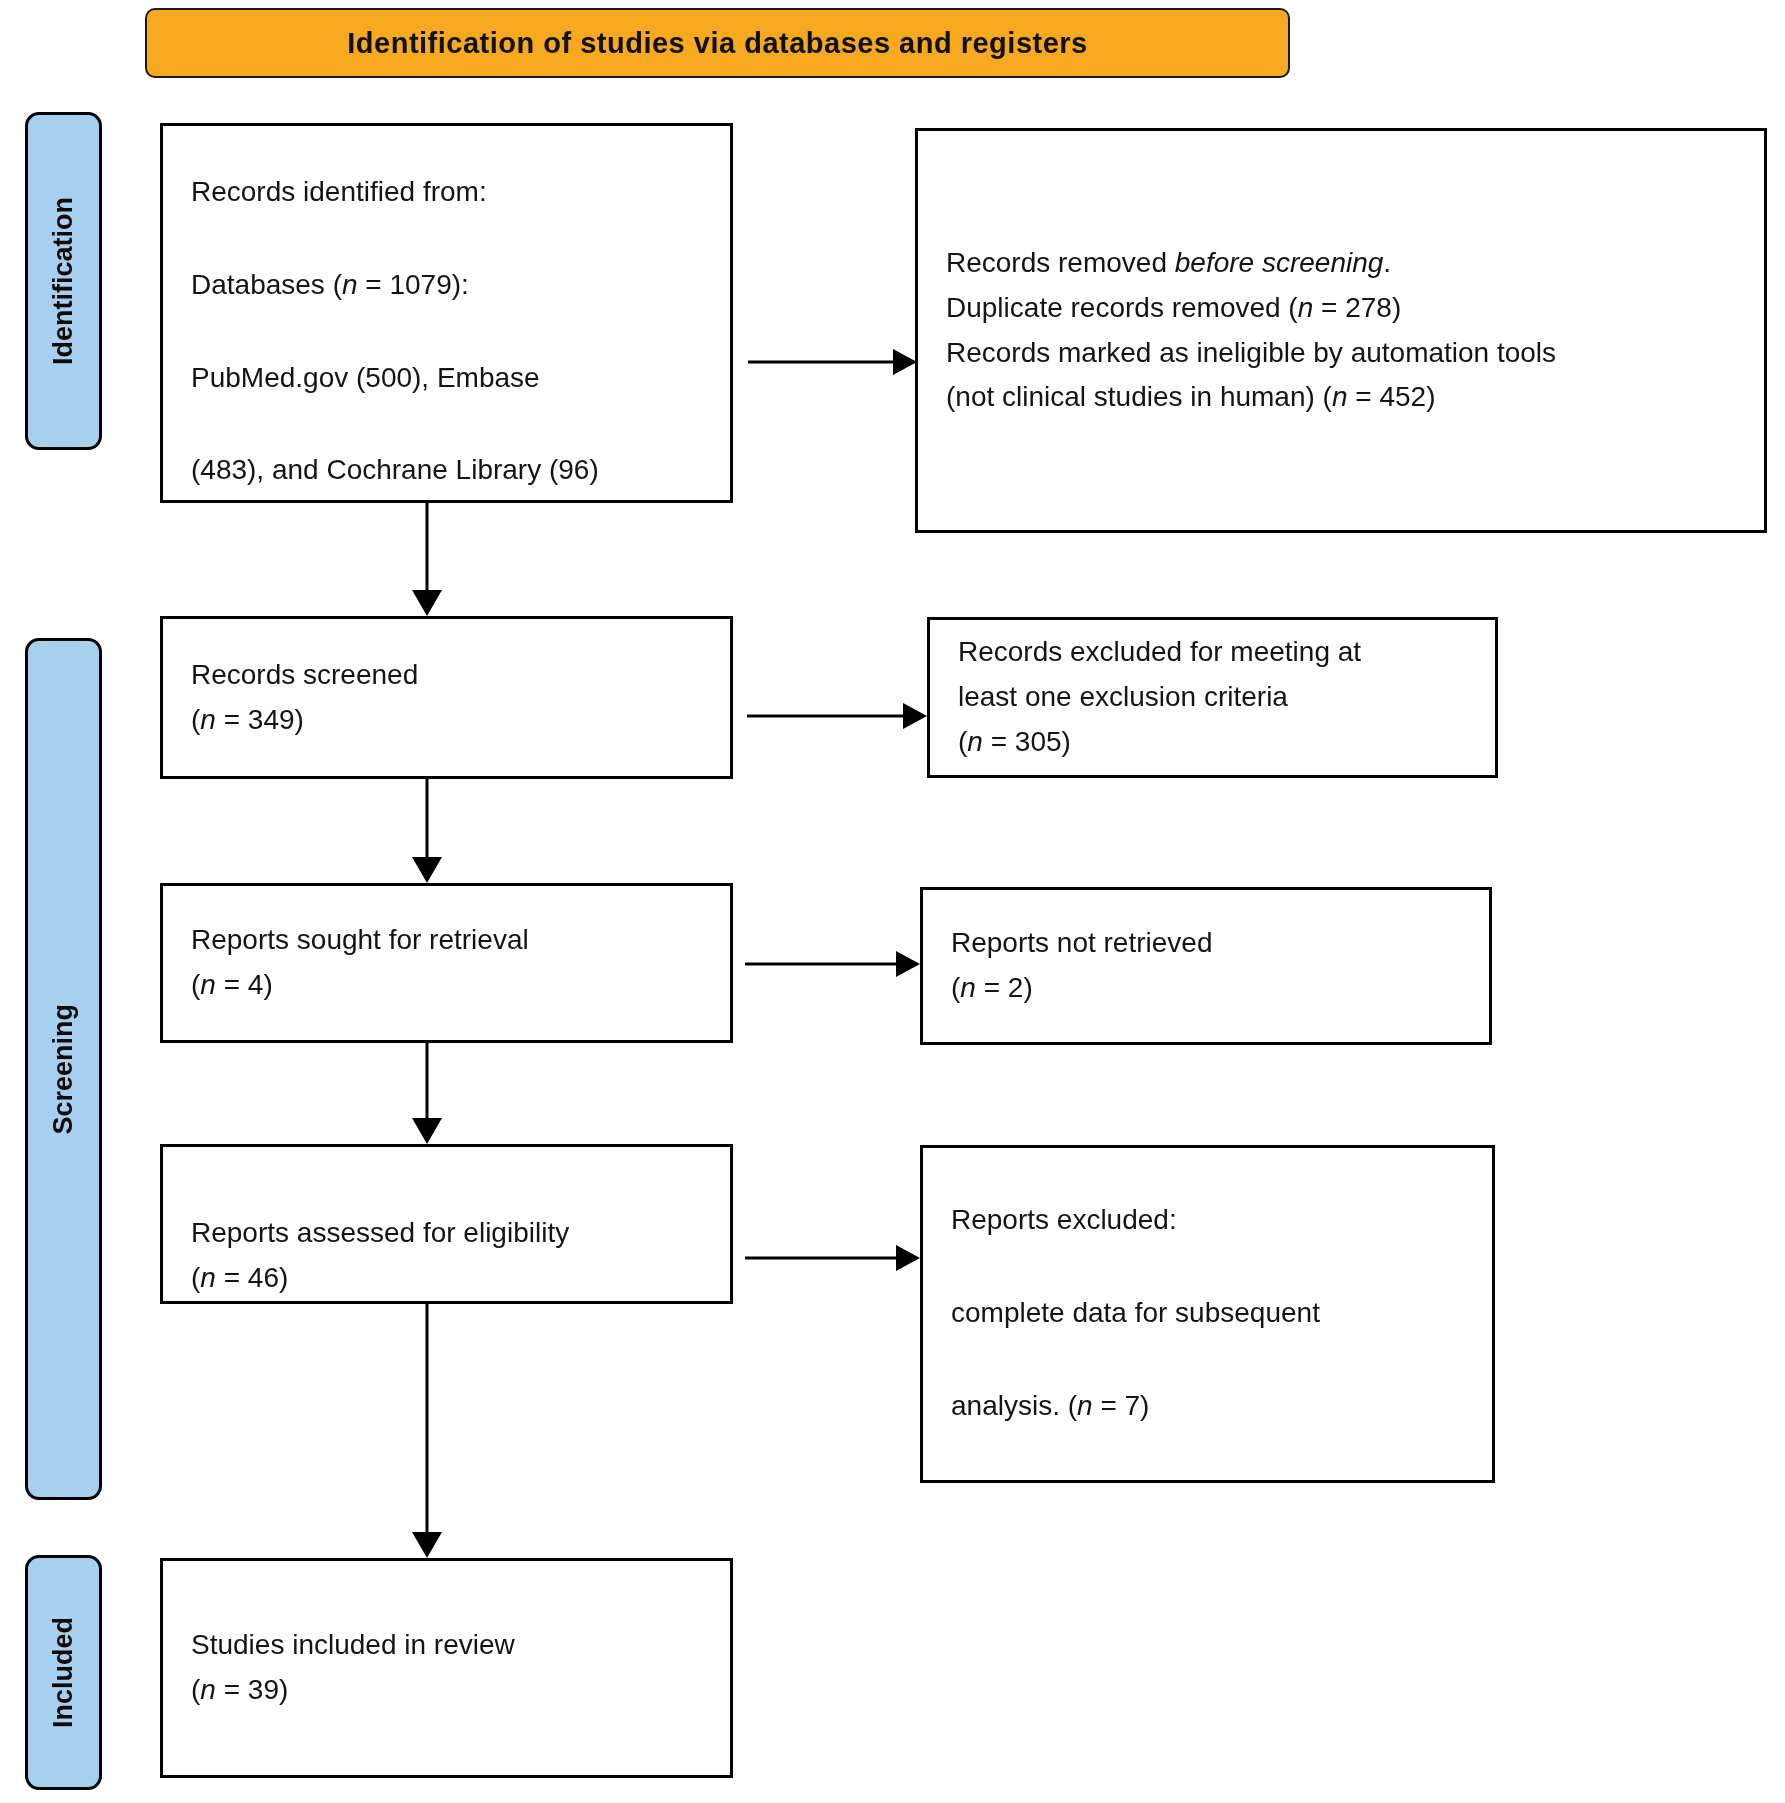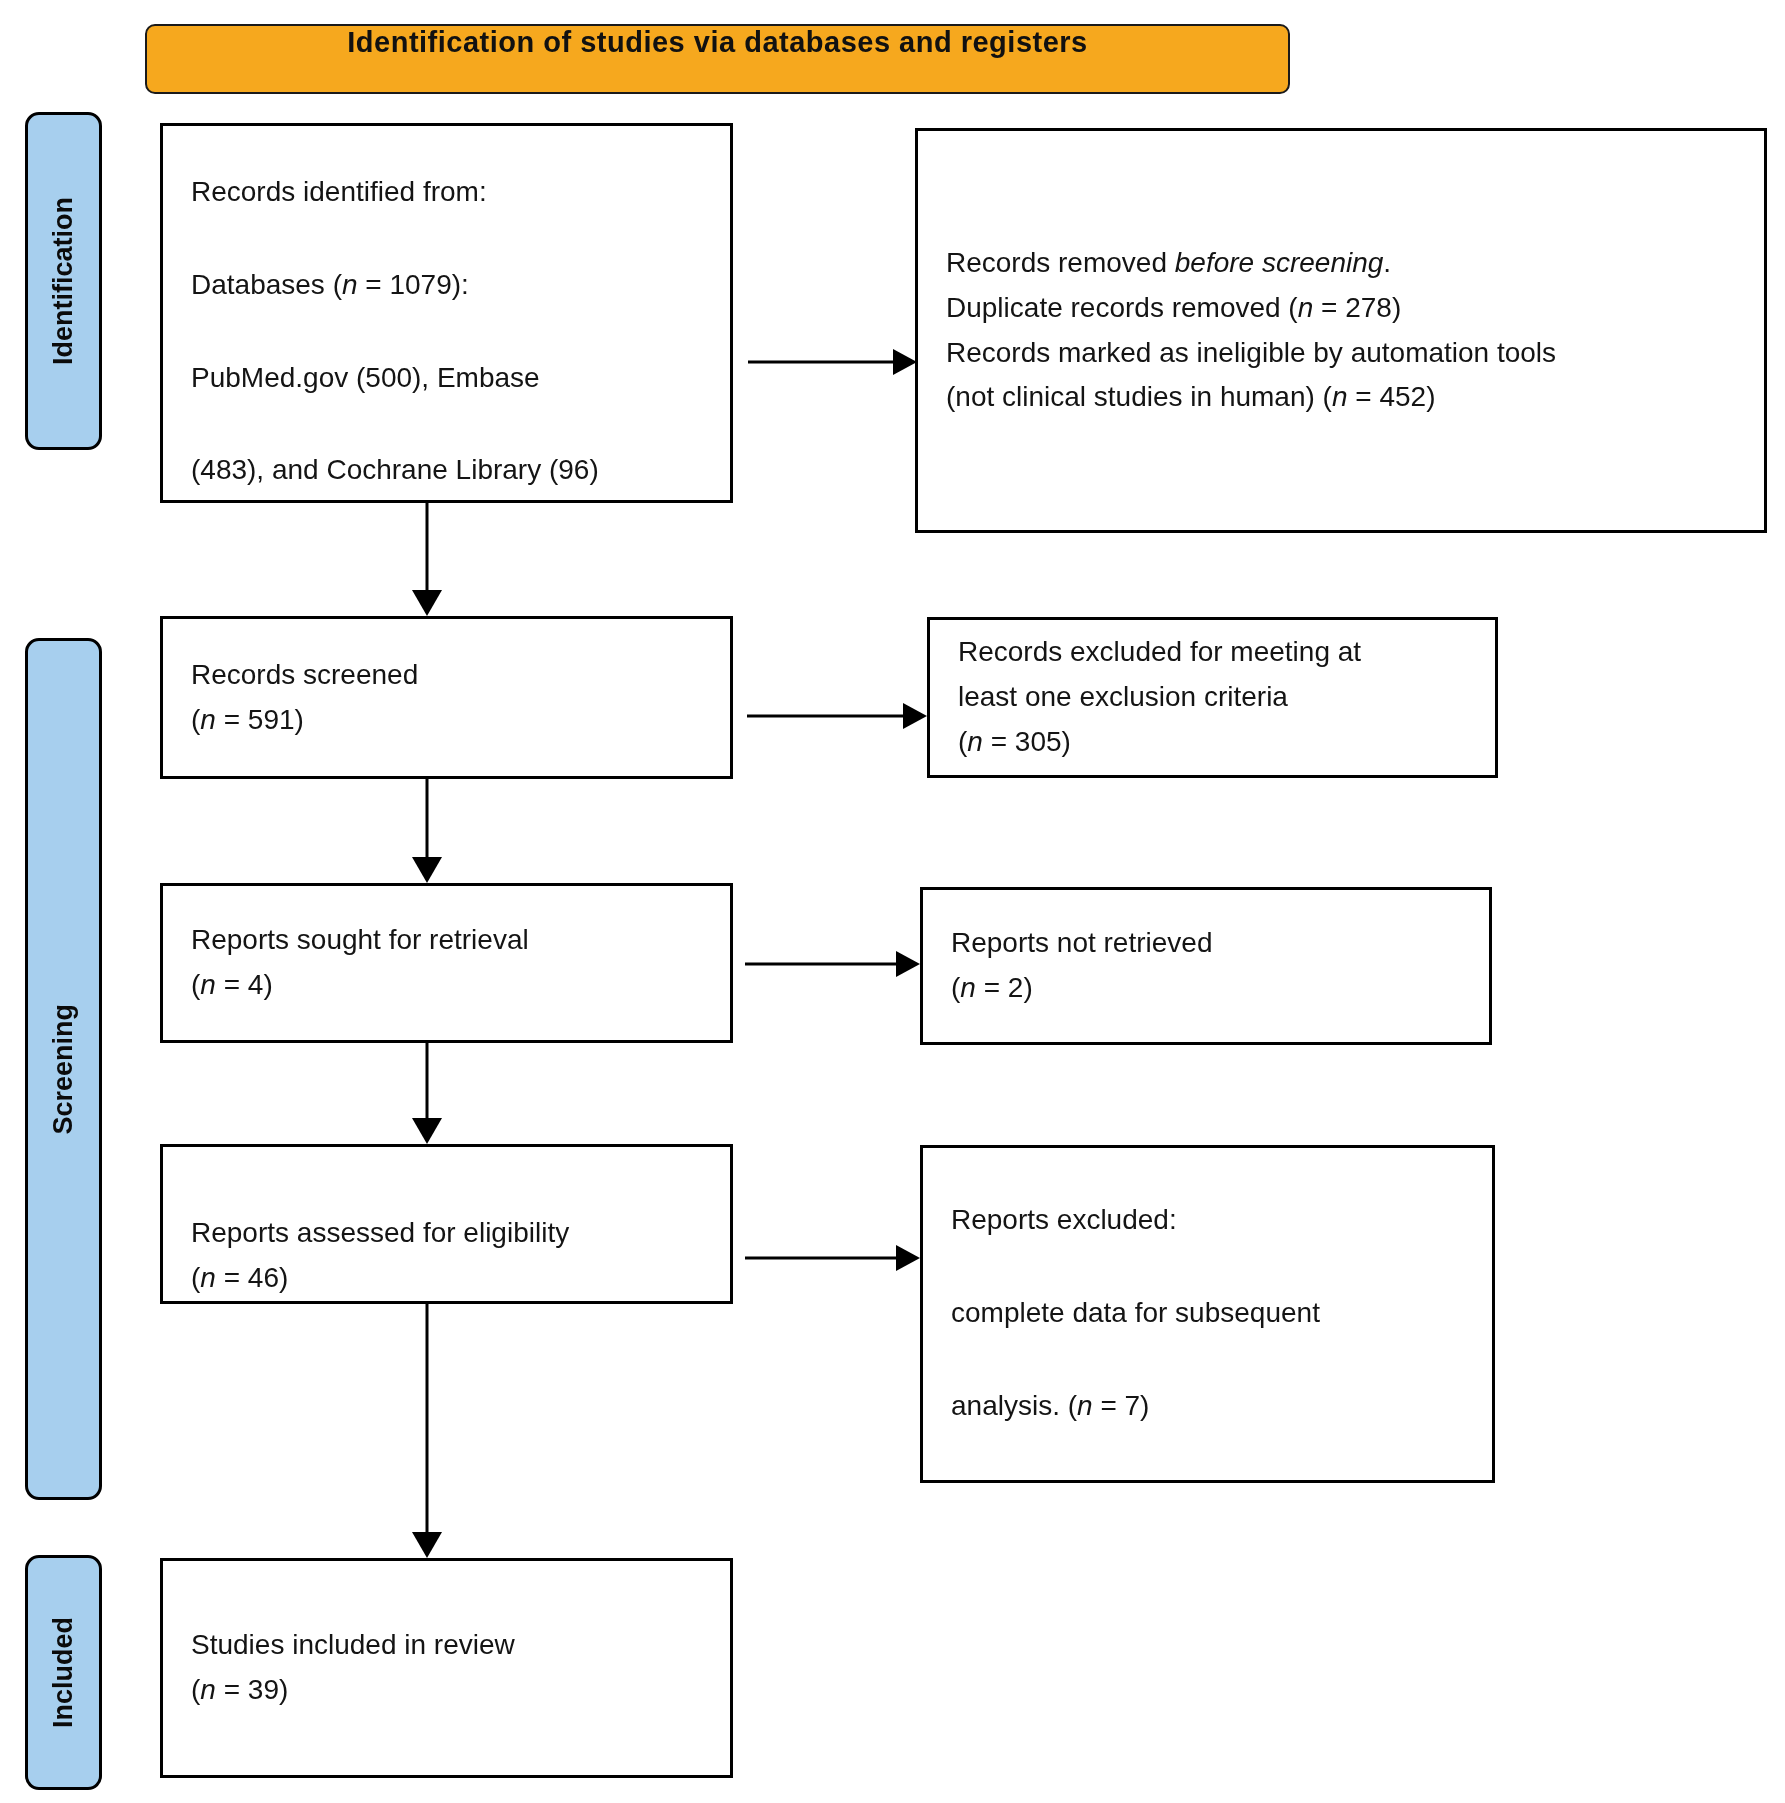--- a/index.html
+++ b/index.html
@@ -6,23 +6,23 @@
   .canvas{
     position:relative;
     width:1785px;height:1803px;
     background:#ffffff;
     font-family:"Liberation Sans", sans-serif;
     color:#111;
     overflow:hidden;
   }
   
   .banner{
-    position:absolute;left:145px;top:24px;width:1145px;height:70px;
+    position:absolute;left:145px;top:8px;width:1145px;height:70px;
     border:2px solid #1a1a1a;border-radius:10px;
-    display:flex;justify-content:center;
+    display:flex;align-items:center;justify-content:center;
     font-weight:bold;font-size:29px;letter-spacing:0.5px;
     box-sizing:border-box;
   }
   
   .stage{
     position:absolute;left:25px;width:77px;
     border:3px solid #000;border-radius:14px;
     display:flex;align-items:center;justify-content:center;
     box-sizing:border-box;
   }
@@ -72,21 +72,21 @@
 
   <div class="fbox top-align" style="left:160px;top:123px;width:573px;height:380px;padding-top:44px;">
       <div><span>Records identified from:</span></div>
       <div><span>Databases (</span><i>n</i><span> = 1079):</span></div>
       <div><span>PubMed.gov (500), Embase</span></div>
       <div><span>(483), and Cochrane Library (96)</span></div>
     </div>
 
   <div class="fbox" style="left:160px;top:616px;width:573px;height:163px;">
       <div><span>Records screened</span></div>
-      <div><span>(</span><i>n</i><span> = 591)</span></div>
+      <div><span>(</span><i>n</i><span> = 349)</span></div>
     </div>
 
   <div class="fbox" style="left:160px;top:883px;width:573px;height:160px;">
       <div><span>Reports sought for retrieval</span></div>
       <div><span>(</span><i>n</i><span> = 4)</span></div>
     </div>
 
   <div class="fbox" style="left:160px;top:1144px;width:573px;height:160px;justify-content:flex-end;">
       <div><span>Reports assessed for eligibility</span></div>
       <div><span>(</span><i>n</i><span> = 46)</span></div>

